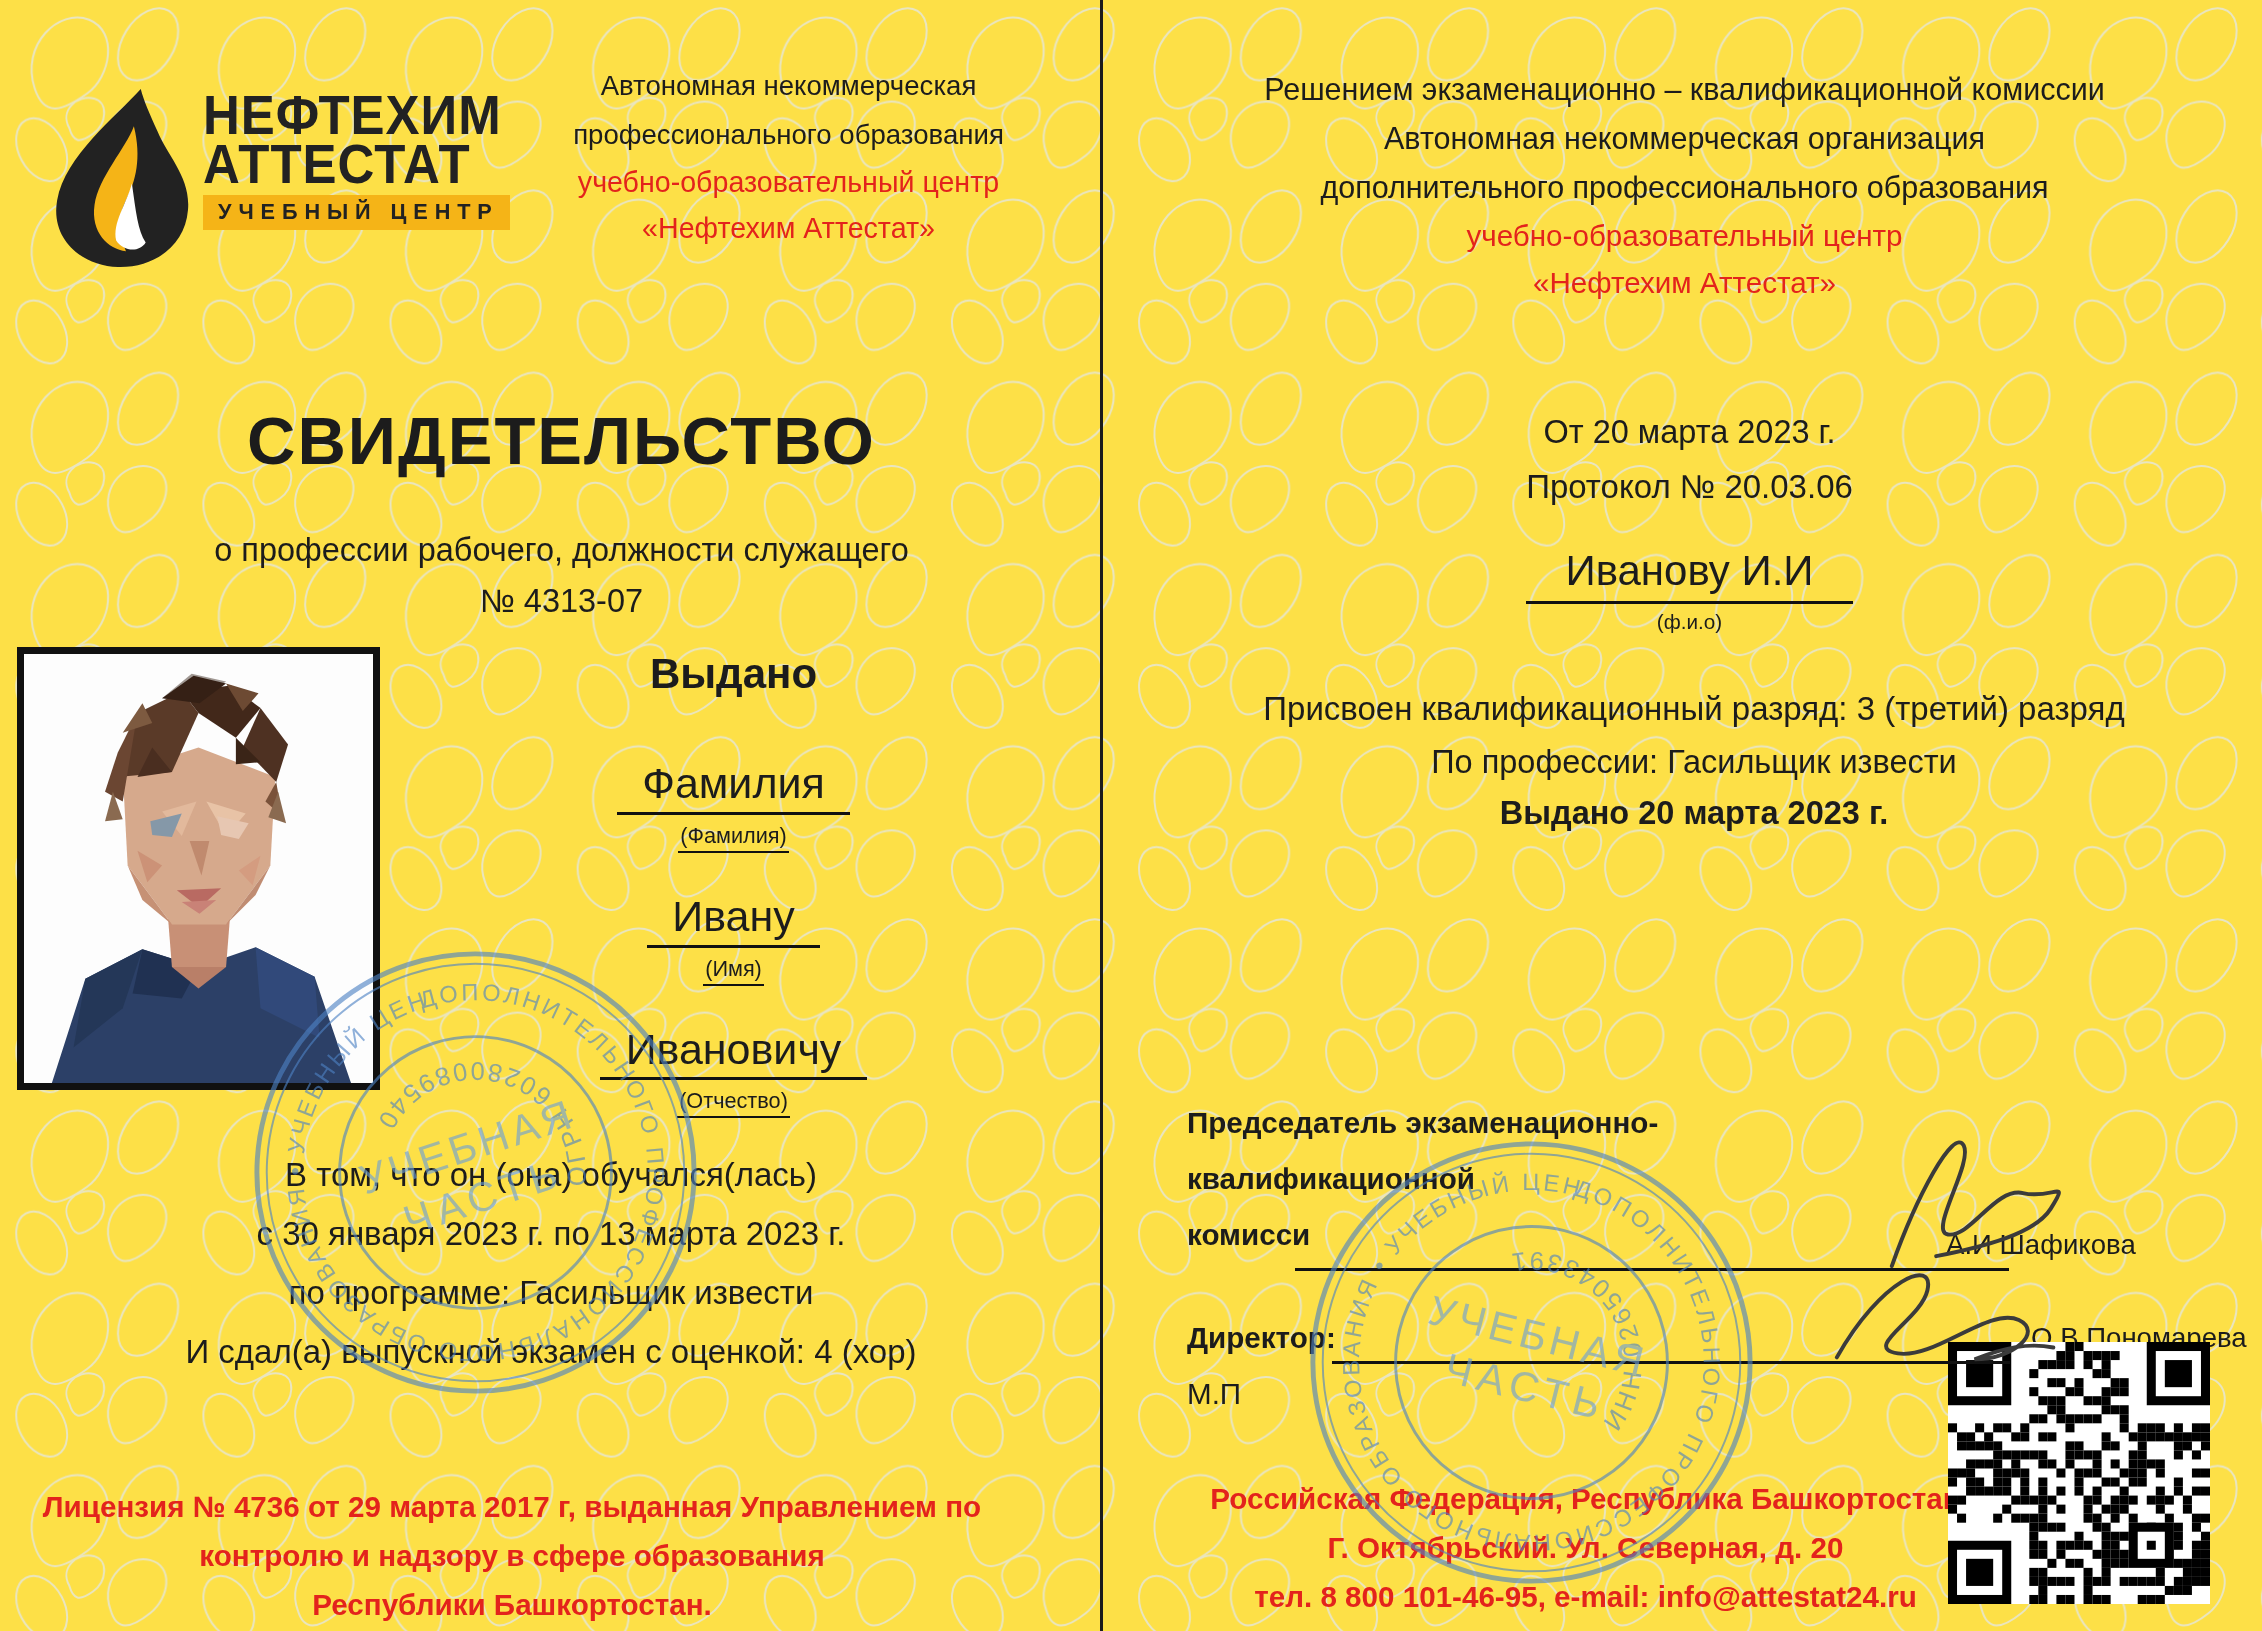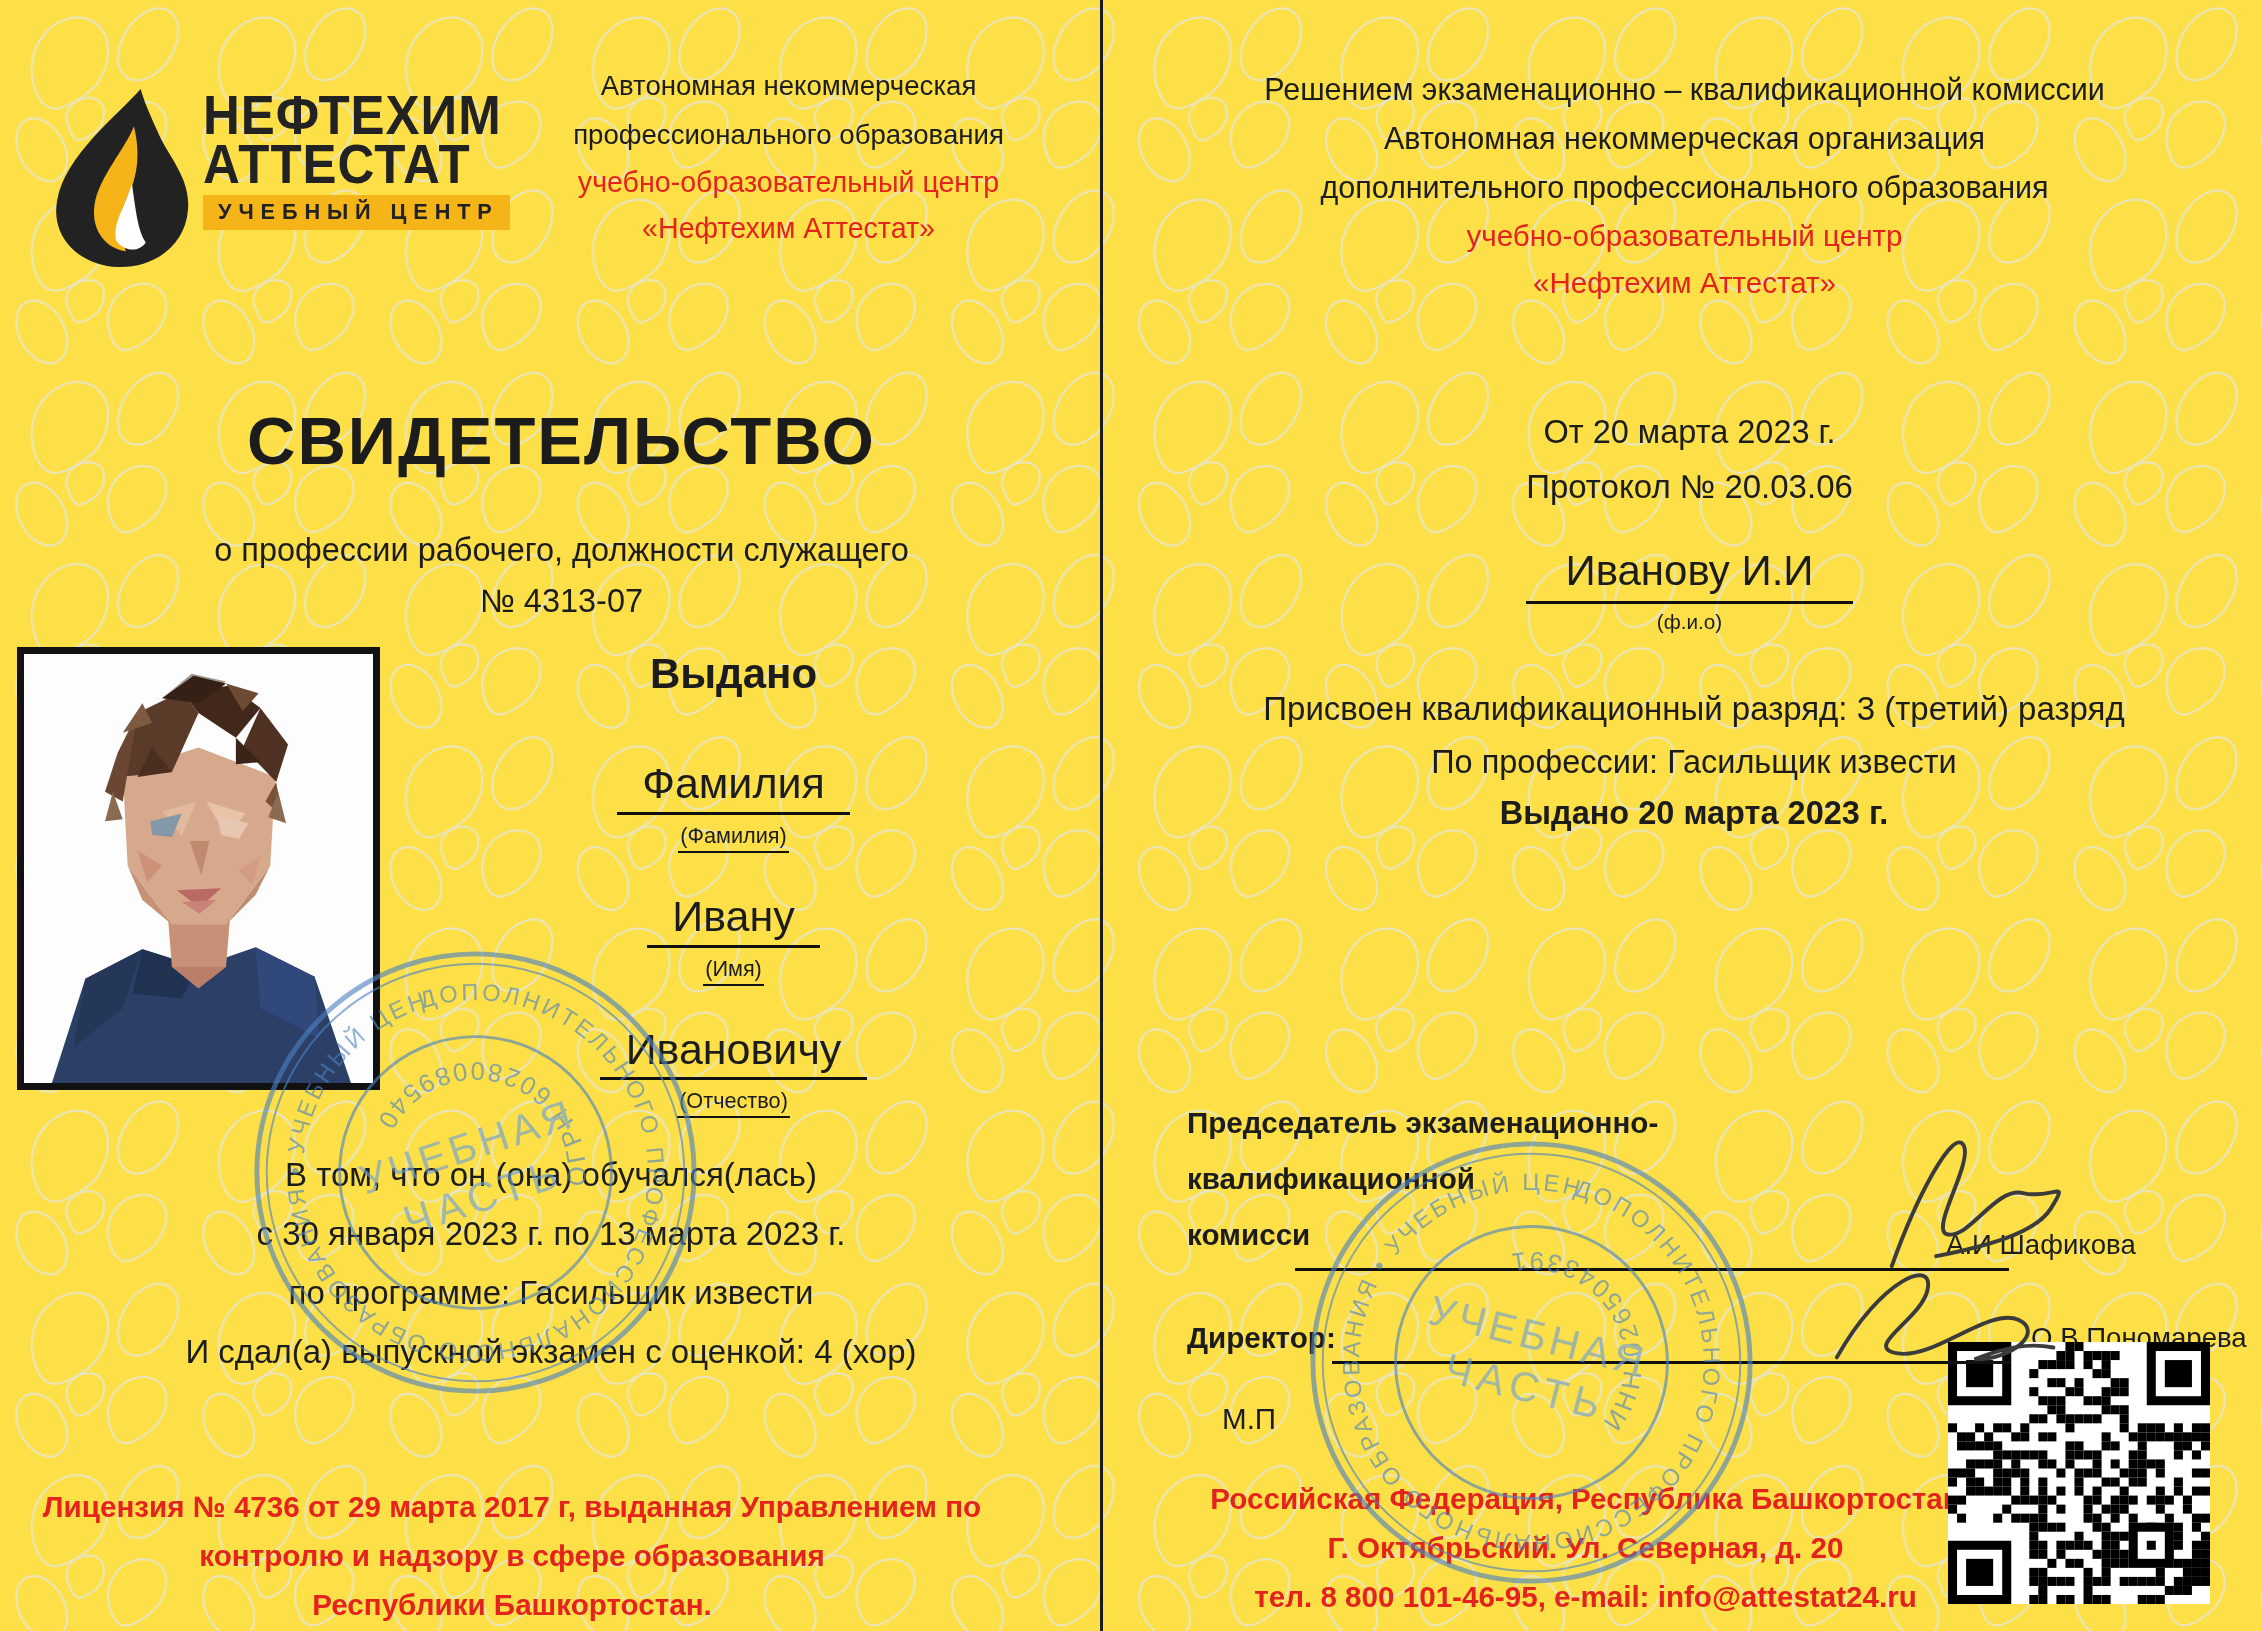--- a/index.html
+++ b/index.html
@@ -50,21 +50,21 @@
   .r-recipient{position:absolute;left:1113px;top:547px;width:1153px;text-align:center;z-index:2;}
   .r-recipient .fio-value{font-size:42px;border-bottom:3.9px solid #111;padding:0 39px 5.9px;}
   .r-recipient .cap{display:block;font-size:20.7px;margin-top:5.9px;}
   .r-grade{position:absolute;left:1113px;top:690px;width:1162px;text-align:center;font-size:33px;z-index:2;}
   .r-prof{position:absolute;left:1113px;top:744px;width:1162px;text-align:center;font-size:32.5px;z-index:2;}
   .r-issue{position:absolute;left:1113px;top:795px;width:1162px;text-align:center;font-size:32.5px;font-weight:bold;z-index:2;}
   .sig-label{font-size:29.6px;font-weight:bold;line-height:56px;}
   .chairman-block{position:absolute;left:1187px;top:1095px;width:591px;z-index:2;}
   .sig-line{position:absolute;height:3px;background:#111;z-index:4;}
   .sig-name{position:absolute;font-size:27.6px;z-index:2;white-space:nowrap;}
-  .mp{position:absolute;left:1222px;top:1377px;font-size:29.6px;z-index:2;margin-top:25px;}
+  .mp{position:absolute;left:1187px;top:1377px;font-size:29.6px;z-index:2;}
   .r-footer{position:absolute;left:1162px;top:1474px;width:847px;text-align:center;z-index:2;
     font-weight:bold;font-size:29.6px;line-height:49px;}
   .qr{position:absolute;left:1948px;top:1342px;width:262px;height:262px;z-index:2;}
   .stamp{position:absolute;z-index:5;opacity:0.62;}
   .sig-svg{position:absolute;z-index:5;}
 </style>
 </head>
 <body>
 
 <div id="page">

